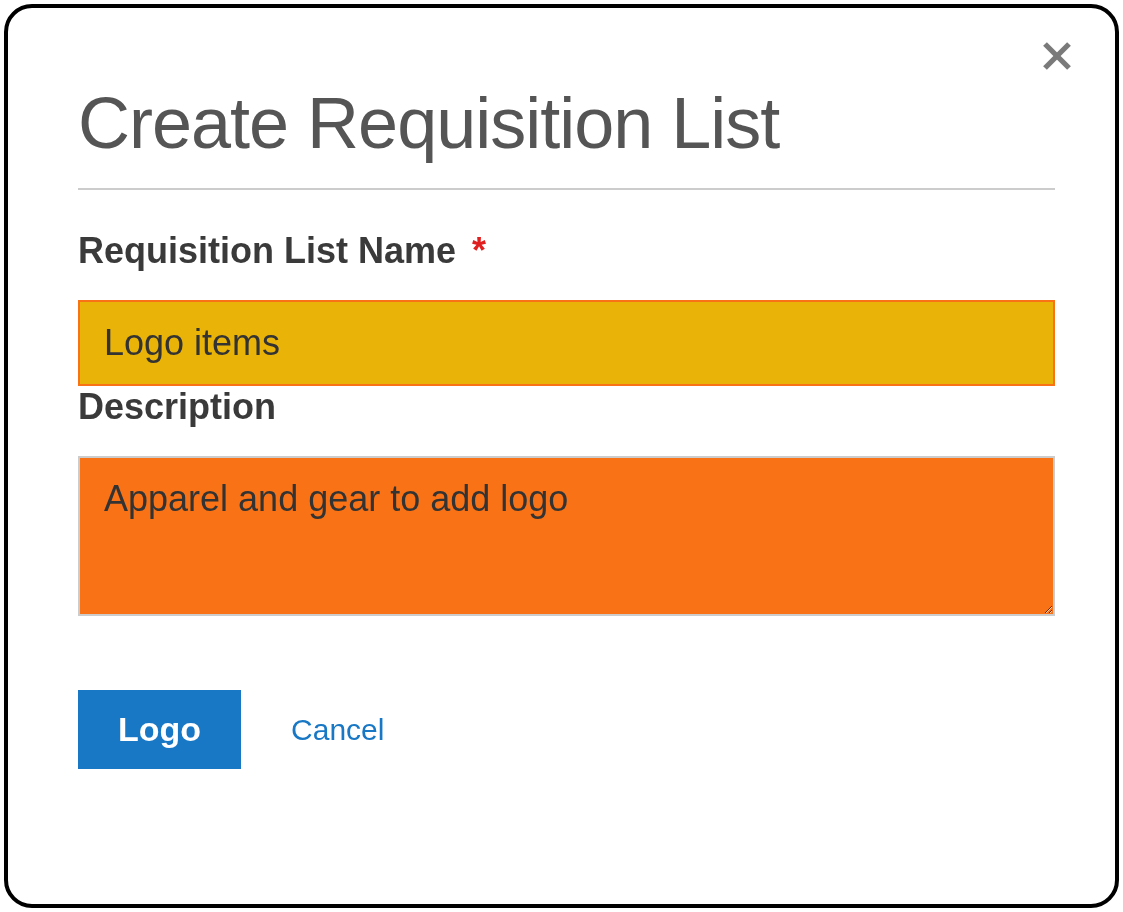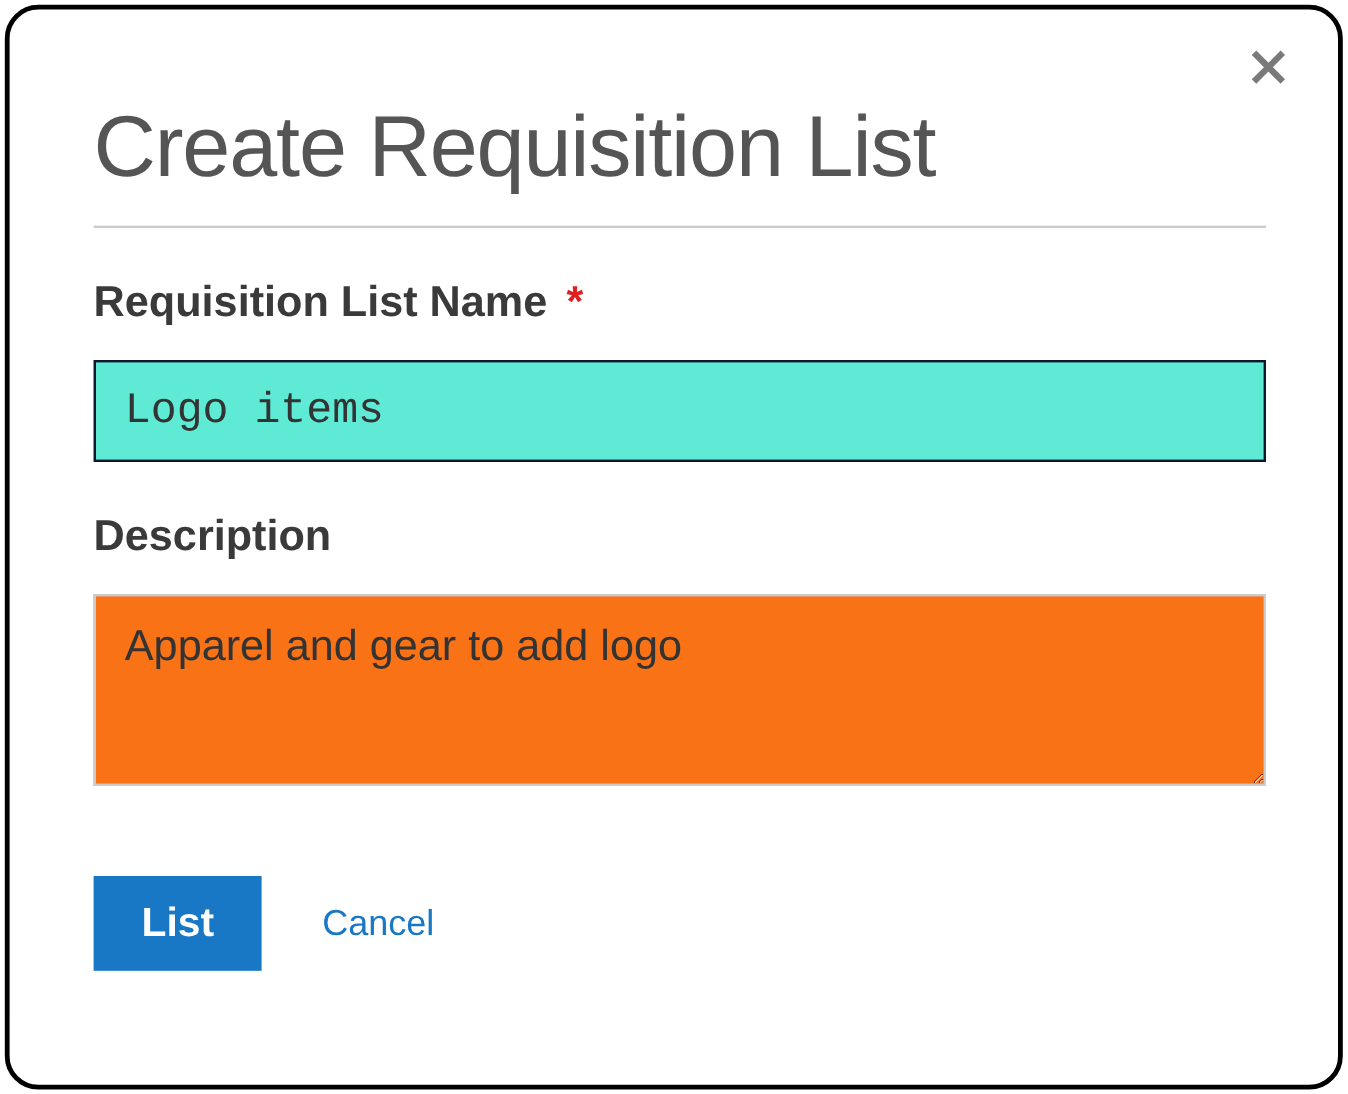--- a/index.html
+++ b/index.html
@@ -50,42 +50,41 @@
       margin-top: 18px;
       margin-bottom: 24px;
       letter-spacing: -1px;
     }
     .divider {
       border: none;
       border-top: 2px solid #ccc;
       margin-bottom: 40px;
     }
     .form-group {
-      margin-bottom: 40px;
     }
     .field-label {
       font-size: 36px;
       font-weight: 700;
       color: #3a3a3a;
       display: block;
       margin-bottom: 28px;
     }
     .required-mark {
       color: #e02020;
       font-weight: 700;
       margin-left: 6px;
     }
     .text-input {
       width: 100%;
-      border: 2px solid #0f172a;
+      border: 2px solid #f97316;
       padding: 20px 24px;
       font-size: 36px;
       color: #333;
-      font-family: Liberation Mono, monospace;
-      background: #5eead4;
+      font-family: Liberation Sans, sans-serif;
+      background: #eab308;
     }
     .textarea-input {
       width: 100%;
       border: 2px solid #ccc;
       padding: 20px 24px;
       font-size: 36px;
       color: #333;
       font-family: inherit;
       min-height: 160px;
       resize: both;
@@ -140,17 +139,17 @@
     </label>
     <input type="text" class="text-input" value="Logo items" style="">
   </div>
 
   <div class="form-group">
     <label class="field-label">Description</label>
     <textarea class="textarea-input" style="">Apparel and gear to add logo</textarea>
   </div>
 
   <div class="actions">
-    <button class="save-btn">List</button>
+    <button class="save-btn">Logo</button>
     <a class="cancel-link">Cancel</a>
   </div>
 
 </div>
 
 </body></html>

